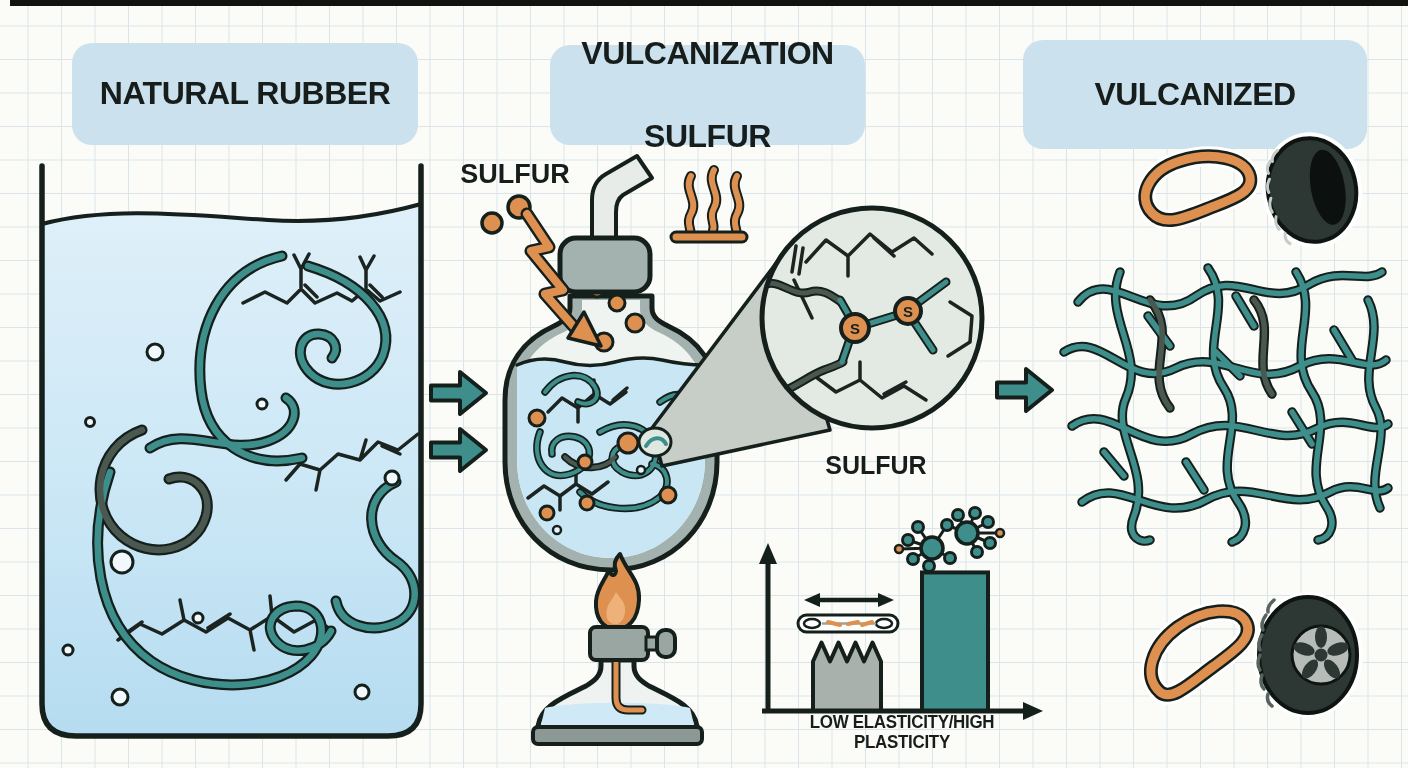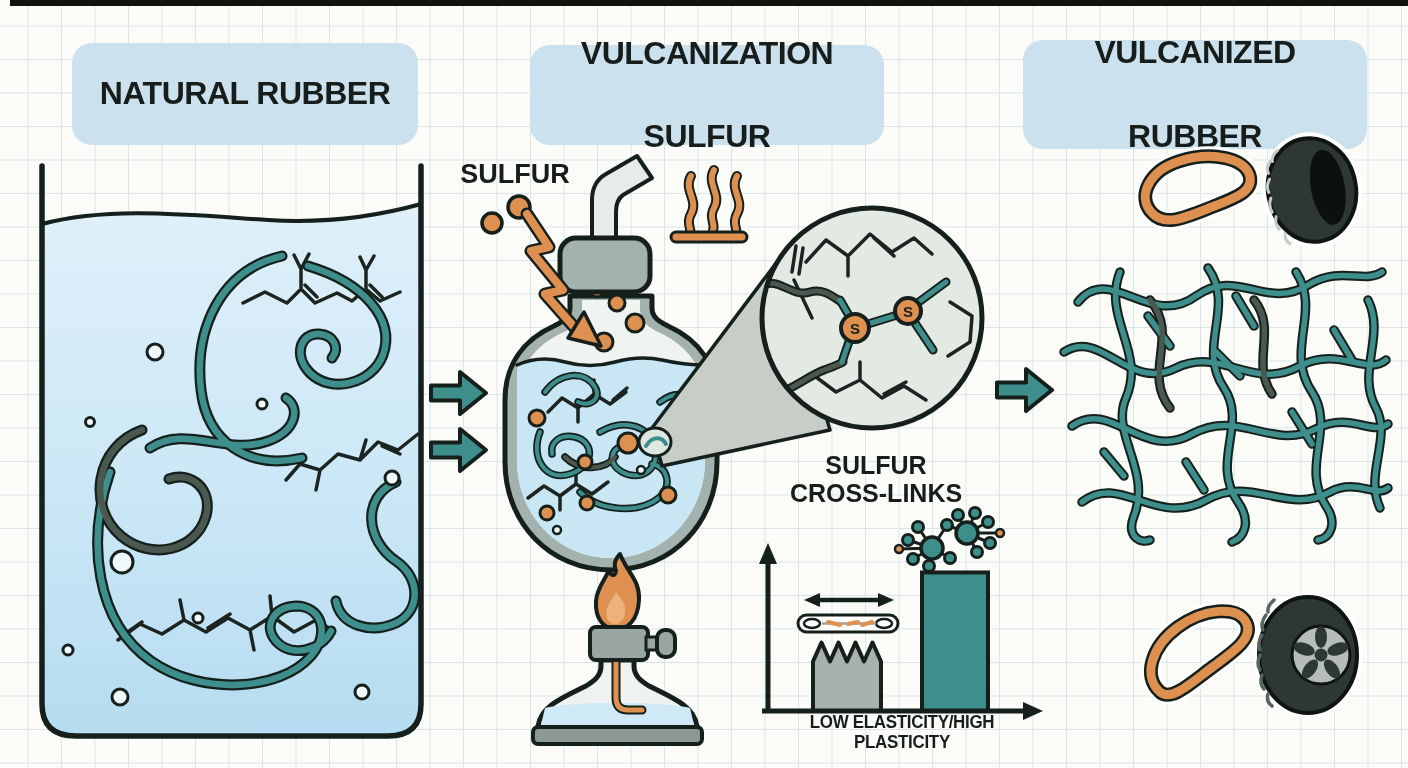--- a/index.html
+++ b/index.html
@@ -29,33 +29,31 @@
 </head>
 <body>
 
 <div id="stage">
   <div class="grid"></div>
   <div class="topbar"></div>
 
   <div class="title-box" style="left:72px;top:43px;width:346px;height:102px">
     <div>NATURAL RUBBER</div>
   </div>
-  <div class="title-box" style="left:530px;top:45px;width:354px;height:100px">
+  <div class="title-box" style="left:550px;top:45px;width:315px;height:100px">
     <div>VULCANIZATION</div>
     <div>SULFUR</div>
   </div>
   <div class="title-box" style="left:1023px;top:40px;width:344px;height:109px">
     <div>VULCANIZED</div>
-    <div>RUBBER</div>
   </div>
 
   <div class="lbl" id="sulfur-lbl">SULFUR</div>
   <div class="lbl" id="cross-lbl">
     <div>SULFUR</div>
-    <div>CROSS-LINKS</div>
   </div>
   <div class="lbl" id="chart-lbl">LOW ELASTICITY/HIGH PLASTICITY</div>
 
   <svg id="art" viewBox="0 0 1408 768">
     <defs>
       <linearGradient id="liqg" x1="0" y1="0" x2="0" y2="1">
         <stop offset="0" stop-color="#dff0f9"></stop>
           <stop offset="0.55" stop-color="#cbe7f6"></stop>
         <stop offset="1" stop-color="#b5dcf0"></stop>
       </linearGradient>

